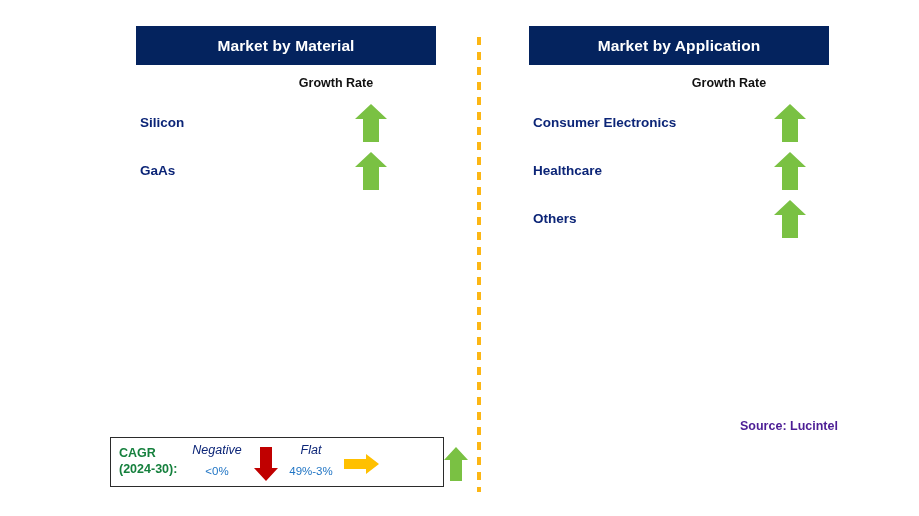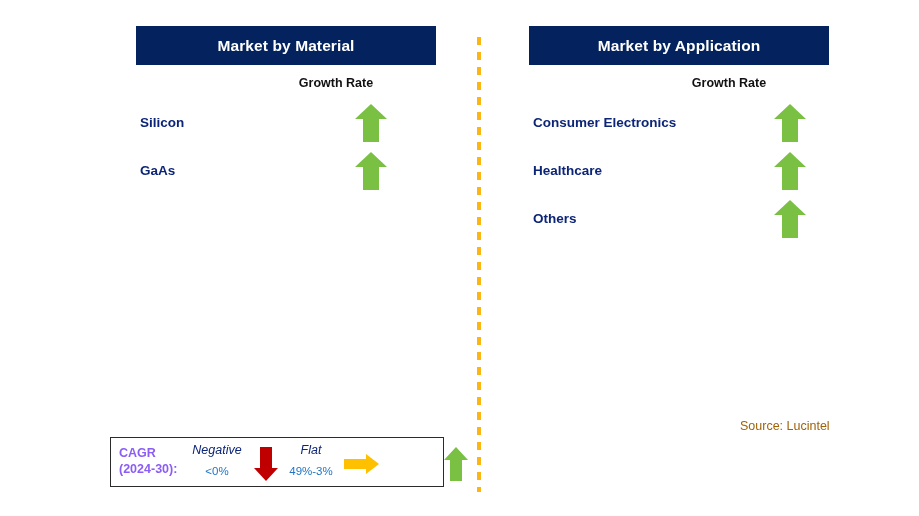--- a/index.html
+++ b/index.html
@@ -103,41 +103,41 @@
     );
     background-size: 4px 15px;
     background-repeat: repeat-y;
   }
 
   
   #source-note {
     position: absolute;
     left: 740px;
     top: 419px;
-    color: #a16207;
-    font-size: 12.5px;
-    font-weight: normal;
+    color: #4c1d95;
+    font-size: 12.5px;
+    font-weight: bold;
   }
 
   
   #legend {
     position: absolute;
     left: 110px;
     top: 437px;
     width: 334px;
     height: 50px;
     border: 1.5px solid #2b2b2b;
     background: #ffffff;
     box-sizing: border-box;
   }
   .legend-title {
     position: absolute;
     left: 8px;
     top: 7px;
-    color: #8b5cf6;
+    color: #15803d;
     font-size: 12.5px;
     font-weight: bold;
     line-height: 16px;
   }
   .legend-title span { display: block; }
 
   .legend-item {
     position: absolute;
     top: 0;
     height: 100%;

